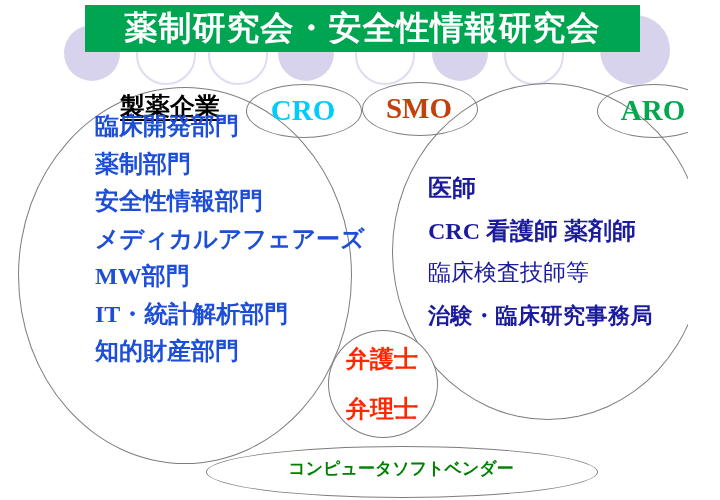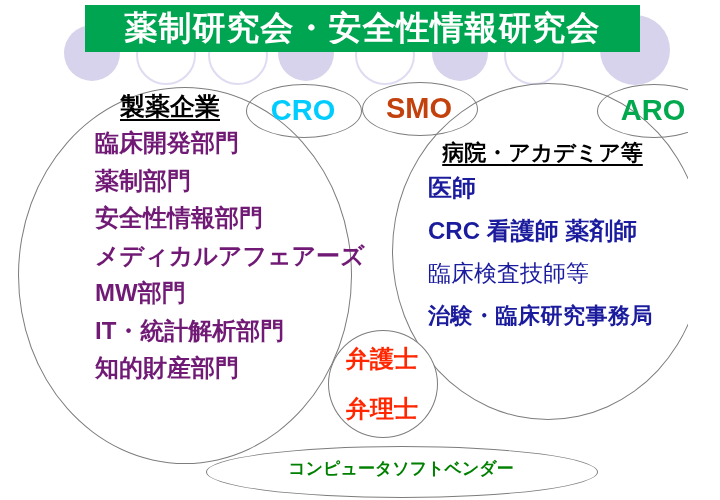--- a/index.html
+++ b/index.html
@@ -1,18 +1,18 @@
 <!DOCTYPE html>
 <html><head>
 <meta charset="utf-8">
 <style>
   html,body{margin:0;padding:0;background:#ffffff;}
   .stage{
     position:relative;width:688px;height:500px;background:#ffffff;overflow:hidden;
-    font-family:Liberation Sans, sans-serif;
+    font-family:Liberation Serif, serif;
   }
   
   .deco{position:absolute;border-radius:50%;z-index:1;}
   .deco.filled{background:#d7d3ec;}
   .deco.outline{border:2px solid #dfdcf2;background:transparent;}
   
   .banner{
     position:absolute;left:85px;top:5px;width:555px;height:47px;z-index:5;
     background:#00a551;display:flex;align-items:center;justify-content:center;
   }
@@ -25,21 +25,21 @@
   .smo-ellipse{left:362px;top:82px;width:114px;height:52px;z-index:3;}
   .aro-ellipse{left:597px;top:84px;width:112px;height:52px;z-index:3;}
   .legal-circle{left:328px;top:330px;width:108px;height:106px;background:#ffffff;z-index:4;}
   .vendor-ellipse{left:206px;top:446px;width:390px;height:50px;background:#ffffff;z-index:4;}
   
   .txt{position:absolute;z-index:6;white-space:nowrap;}
   .pharma-heading{
     left:120px;top:90px;width:125px;color:#000000;font-size:25px;font-weight:bold;
     text-decoration:underline;text-underline-offset:4px;
   }
-  .pharma-list{left:95px;top:124px;color:#701a75;font-size:24px;font-weight:600;line-height:37.5px;}
+  .pharma-list{left:95px;top:108px;color:#1d4ed8;font-size:24px;font-weight:600;line-height:37.5px;}
   .hospital-heading{
     left:440px;top:138px;width:205px;text-align:center;color:#000000;font-size:22px;font-weight:bold;
     text-decoration:underline;text-underline-offset:4px;
   }
   .hospital-list{left:428px;top:167px;color:#1b1b9e;font-size:24px;font-weight:bold;line-height:42.5px;}
   .hospital-list .regular{font-weight:400;font-size:23px;}
   .hospital-list .tight{font-size:22px;letter-spacing:0.5px;}
   .org-label{font-weight:bold;font-size:29px;text-align:center;}
   .cro-label{left:246px;top:94px;width:114px;color:#00ccff;}
   .smo-label{left:362px;top:92px;width:114px;color:#c2410c;}
@@ -83,21 +83,20 @@
     <div>メディカルアフェアーズ</div>
     <div>MW部門</div>
     <div>IT・統計解析部門</div>
     <div>知的財産部門</div>
   </div>
 
   <div class="txt org-label cro-label">CRO</div>
   <div class="txt org-label smo-label">SMO</div>
   <div class="txt org-label aro-label">ARO</div>
 
-  <div class="txt hospital-heading">病院・アカデミア等</div>
   <div class="txt legal-line legal-line-1">弁護士</div>
 
   <div class="txt hospital-list">
     <div>医師</div>
     <div>CRC  看護師  薬剤師</div>
     <div class="regular">臨床検査技師等</div>
     <div class="tight">治験・臨床研究事務局</div>
   </div>
   <div class="txt legal-line legal-line-2">弁理士</div>
 

